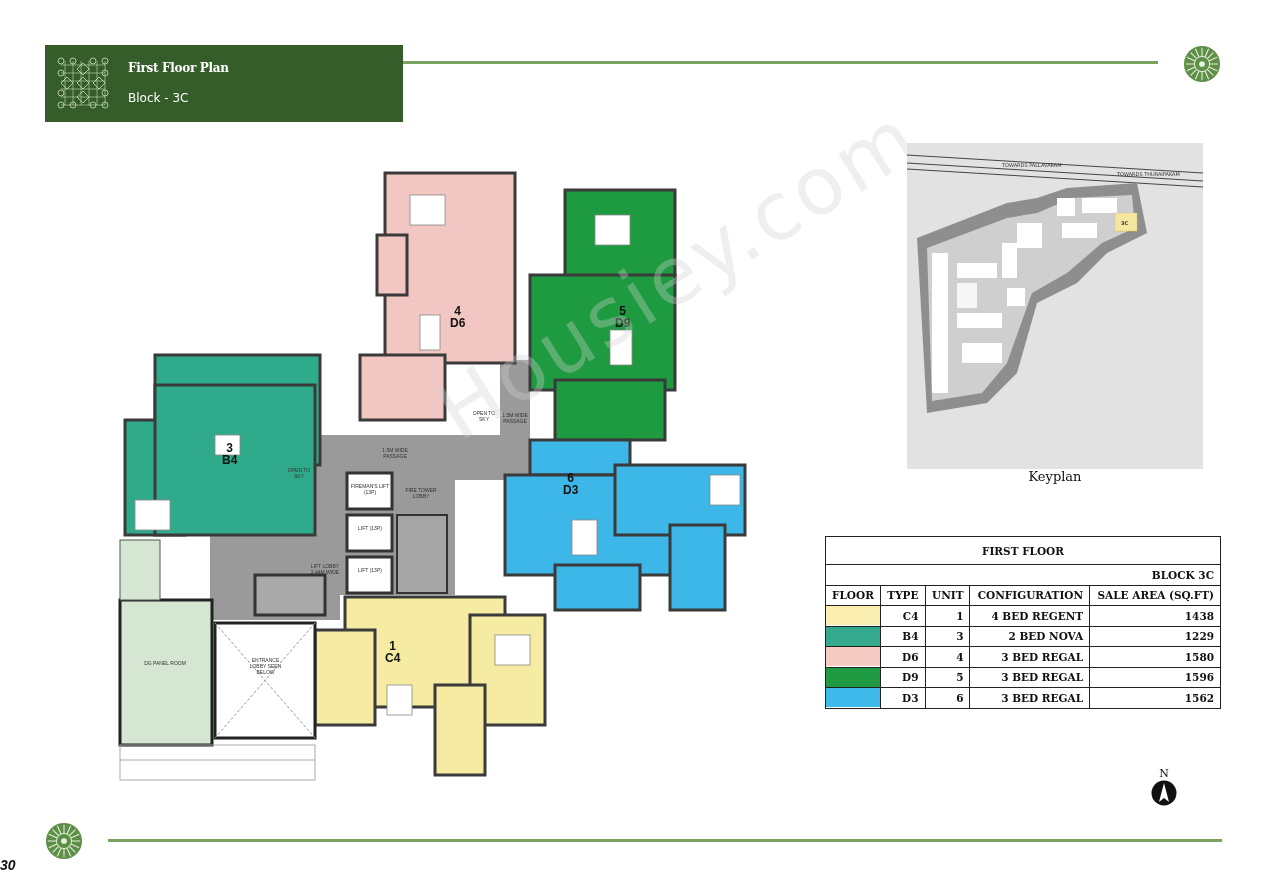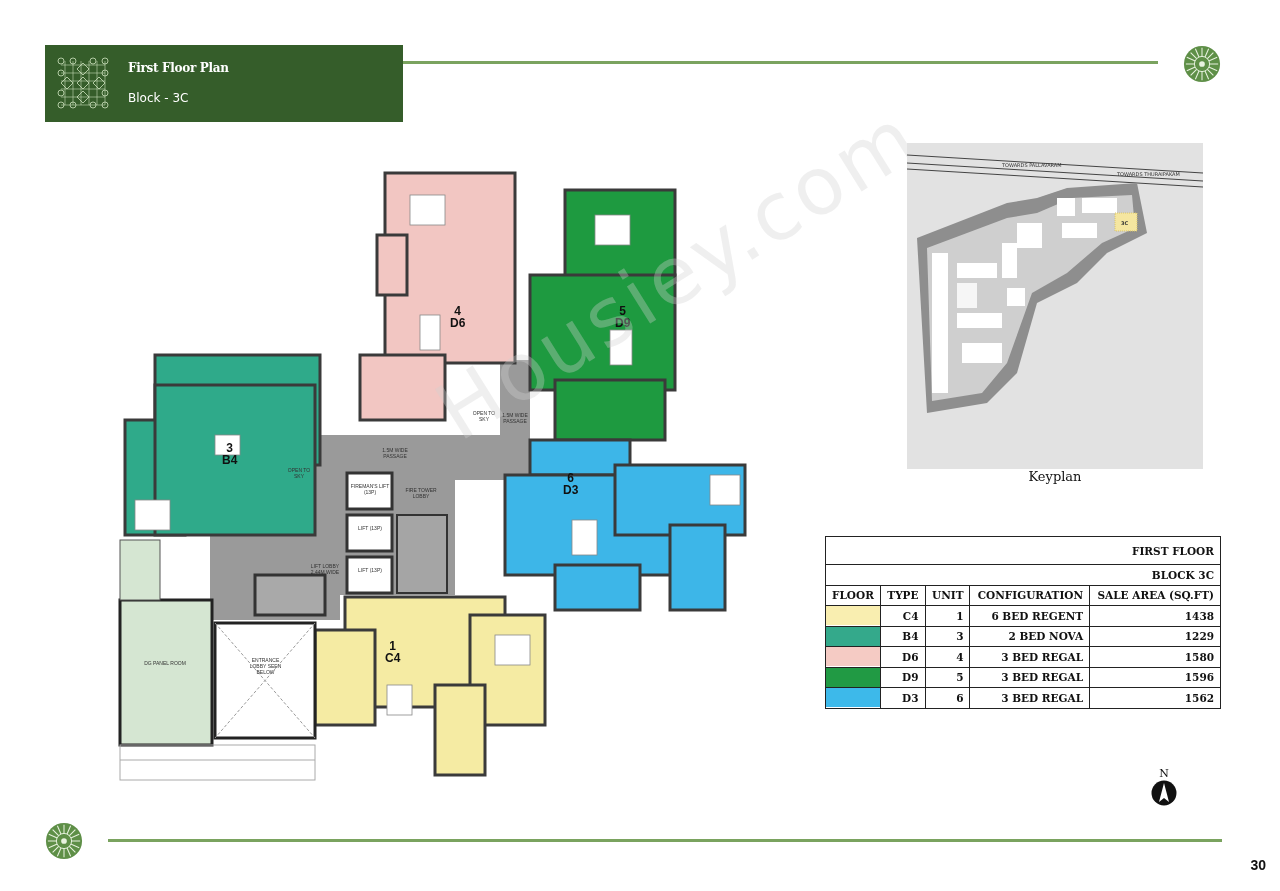--- a/index.html
+++ b/index.html
@@ -7,36 +7,36 @@
   body { position: relative; font-family: "DejaVu Serif", serif; color: #111; }
 
   
   .header-box { position: absolute; left: 45px; top: 45px; width: 358px; height: 77px; background: #355d2a; }
   .kolam { position: absolute; left: 8px; top: 8px; width: 60px; height: 60px; }
   .title { position: absolute; left: 83px; top: 16px; color: #fff; font-family: "DejaVu Serif", serif; font-weight: bold; font-size: 12px; letter-spacing: -0.3px; }
   .subtitle { position: absolute; left: 83px; top: 46px; color: #fff; font-family: "DejaVu Sans", sans-serif; font-size: 12px; }
   .header-rule { position: absolute; left: 403px; top: 61px; width: 755px; height: 3px; background: #7aa35f; }
   .medallion { position: absolute; width: 38px; height: 38px; }
   .footer-rule { position: absolute; left: 108px; top: 839px; width: 1114px; height: 3px; background: #7aa35f; }
-  .page-number { position: absolute; left: 0; width: 1266px; top: 857px; text-align: right; font-family: "Liberation Sans", sans-serif; font-weight: bold; font-size: 14px; }
+  .page-number { position: absolute; left: 0; width: 1266px; top: 857px; text-align: left; font-family: "Liberation Sans", sans-serif; font-weight: bold; font-size: 14px; font-style: italic; }
 
   
   .floorplan { position: absolute; left: 115px; top: 165px; width: 640px; height: 625px; }
   .unit-label { position: absolute; font-family: "Liberation Sans", sans-serif; font-weight: bold; font-size: 12px; text-align: center; line-height: 12px; color: #111; }
   .room-label { position: absolute; font-family: "Liberation Sans", sans-serif; font-size: 5px; text-align: center; line-height: 6px; color: #333; }
   .watermark { position: absolute; left: 420px; top: 380px; font-family: "DejaVu Sans", sans-serif; font-size: 80px; color: rgba(210,210,210,0.35); transform: rotate(-32deg); transform-origin: left top; pointer-events: none; letter-spacing: 4px; }
 
   
   .keyplan { position: absolute; left: 907px; top: 143px; width: 296px; height: 326px; background: #dcdcdc; overflow: hidden; }
   .keyplan-caption { position: absolute; left: 907px; width: 296px; top: 469px; text-align: center; font-family: "DejaVu Serif", serif; font-weight: normal; font-size: 13px; }
 
   
   .area-table { position: absolute; left: 825px; top: 536px; width: 396px; border-collapse: collapse; font-family: "DejaVu Serif", serif; font-weight: bold; font-size: 10.5px; }
   .area-table td { border: 1.5px solid #222; height: 20.5px; padding: 0 6px; vertical-align: middle; white-space: nowrap; text-align: right; }
-  .area-table .center { text-align: right; height: 28px; }
+  .area-table .center { text-align: center; height: 28px; }
   .area-table .swatch { padding: 0; width: 54px; }
   .area-table .swatch div { width: 100%; height: 19px; }
 
   
   .north { position: absolute; left: 1150px; top: 767px; width: 28px; text-align: center; }
   .north-label { font-family: "DejaVu Serif", serif; font-size: 11px; display: block; }
 </style>
 </head>
 <body>
 
@@ -239,21 +239,21 @@
     <td>UNIT</td>
     <td>CONFIGURATION</td>
     <td>SALE AREA (SQ.FT)</td>
   </tr>
   <tr>
     <td class="swatch">
           <div style="background: rgb(249, 238, 176);"></div>
         </td>
     <td>C4</td>
     <td>1</td>
-    <td>6 BED REGENT</td>
+    <td>4 BED REGENT</td>
     <td>1438</td>
   </tr>
   <tr>
     <td class="swatch">
           <div style="background: rgb(52, 169, 139);"></div>
         </td>
     <td>B4</td>
     <td>3</td>
     <td>2 BED NOVA</td>
     <td>1229</td>

